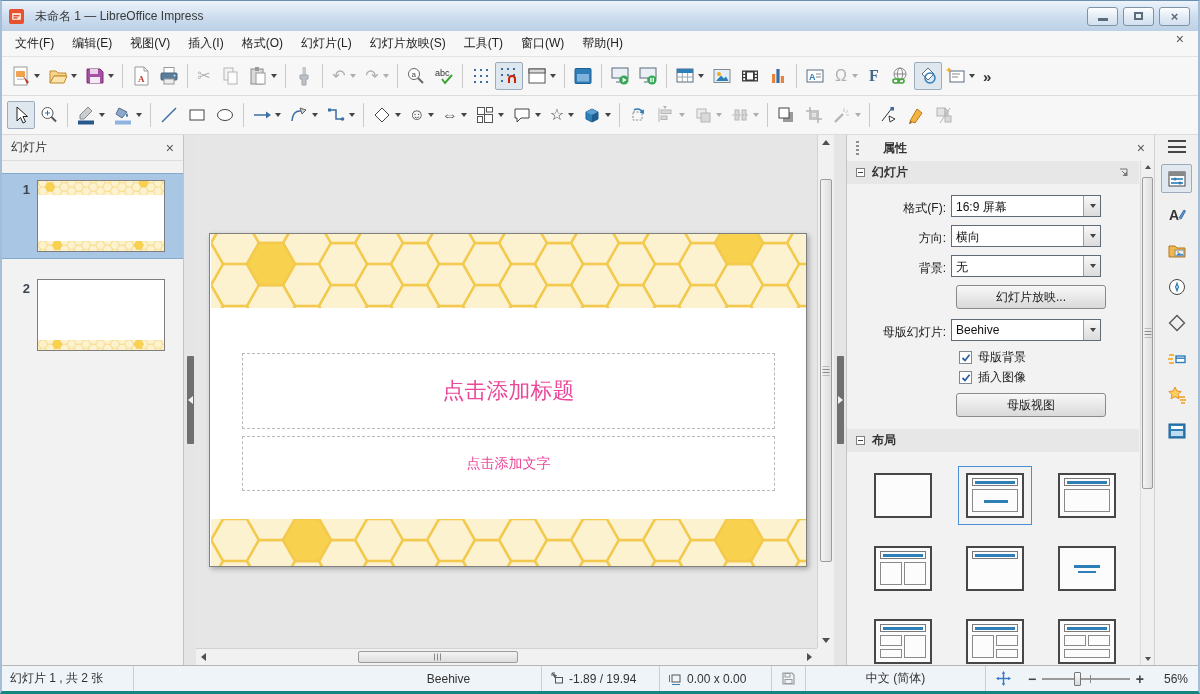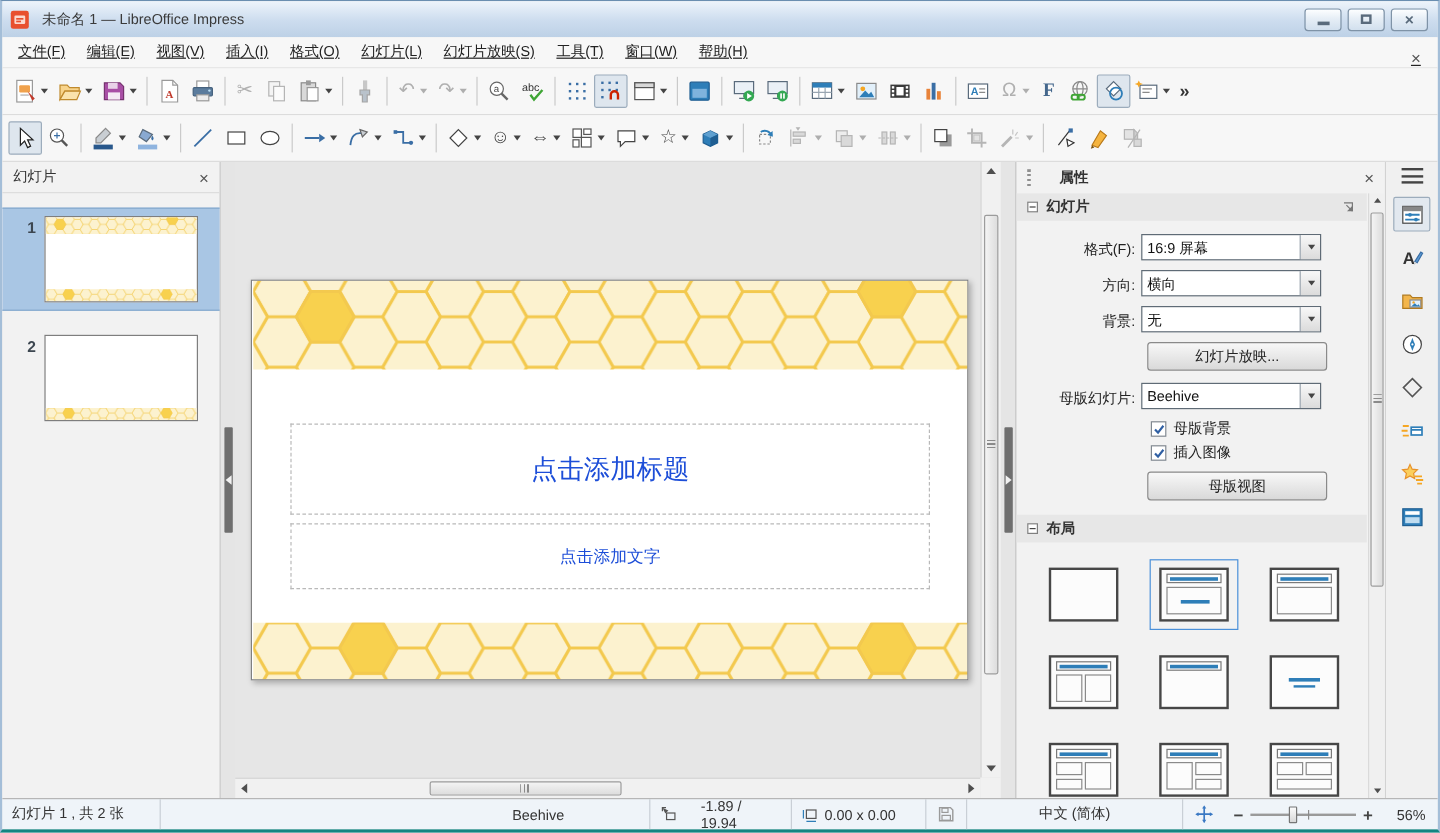--- a/index.html
+++ b/index.html
@@ -9,21 +9,21 @@
  border-top:1px solid #6A8EB0;border-left:2px solid #A4BED8;border-right:2px solid #A4BED8;border-bottom:3px solid #148581;}
 
 .titlebar{height:30px;flex:0 0 30px;background:linear-gradient(#EDF4FB,#CCDCEE 55%,#BDD1E6);display:flex;align-items:center;padding:0 6px;}
 .title{font-size:12px;color:#3A3A3A;margin-left:6px;}
 .winbtns{margin-left:auto;display:flex;gap:5px;padding-right:2px;}
 .wbtn{width:31px;height:19px;border:1px solid #7F93A7;border-radius:3px;background:linear-gradient(#FDFEFF,#E6EEF6 45%,#D2E0EE);display:flex;align-items:center;justify-content:center;}
 .minbar{width:10px;height:3px;background:#5A6B7C;margin-top:7px;}
 .maxbox{width:9px;height:8px;border:2px solid #5A6B7C;}
 .xg{font-size:13px;font-weight:bold;color:#5A6B7C;line-height:1;}
 
-.menubar{height:35px;flex:0 0 24px;background:#F7F7F7;display:flex;align-items:flex-end;padding:0 4px;font-size:12px;color:#222;border-bottom:1px solid #E3E3E3;text-decoration:underline;}
+.menubar{height:35px;flex:0 0 24px;background:#F7F7F7;display:flex;align-items:flex-start;padding:0 4px;font-size:12px;color:#222;border-bottom:1px solid #E3E3E3;}
 .menu-item{padding:4px 9px;}
 .menu-close{margin-left:auto;margin-right:10px;color:#555;font-size:14px;}
 
 .toolbar{height:39px;flex:0 0 39px;background:#F7F7F7;display:flex;align-items:center;padding:0 5px;border-bottom:1px solid #DCDCDC;}
 .tbtn{display:flex;align-items:center;padding:2px 2px;border:1px solid transparent;border-radius:2px;flex:0 0 auto;}
 .tbtn.pressed{background:#DEE6EE;border-color:#9CACBC;}
 .sep{width:1px;height:24px;background:#CACACA;margin:0 4px;flex:0 0 1px;}
 .dd{width:0;height:0;border-left:3.5px solid transparent;border-right:3.5px solid transparent;border-top:4px solid #444;margin:0 1px 0 2px;}
 .dd.gray{border-top-color:#AEAEAE;}
 .ic{width:22px;height:22px;display:block;}
@@ -48,21 +48,21 @@
 
 .splitter{width:12px;flex:0 0 12px;display:flex;align-items:center;justify-content:center;background:#E5E5E5;}
 .spbar{width:7px;height:88px;background:#6F6F6F;border-radius:1px;display:flex;align-items:center;justify-content:center;}
 .arrL{width:0;height:0;border-top:4px solid transparent;border-bottom:4px solid transparent;border-right:5px solid #F2F2F2;}
 .arrR{width:0;height:0;border-top:4px solid transparent;border-bottom:4px solid transparent;border-left:5px solid #F2F2F2;}
 
 .workspace{flex:1 1 auto;position:relative;background:#E6E6E6;min-width:0;}
 .slide-canvas{position:absolute;top:98px;left:13px;width:598px;height:334px;background:#fff;border:1px solid #808080;box-shadow:2px 2px 5px rgba(0,0,0,.28);overflow:hidden;}
 .hex-top{position:absolute;top:0;left:1px;}
 .hex-bottom{position:absolute;bottom:0;left:1px;}
-.ph{position:absolute;left:32px;width:533px;border:1px dashed #B9B9B9;display:flex;align-items:center;justify-content:center;color:#1d4ed8;}
+.ph{position:absolute;left:32px;width:533px;border:1px dashed #B9B9B9;display:flex;align-items:center;justify-content:center;color:#ec4899;}
 .ph-title{top:119px;height:76px;font-size:22px;}
 .ph-body{top:202px;height:55px;font-size:14px;}
 .vscroll{position:absolute;top:0;right:0;bottom:17px;width:17px;background:#F1F1F1;border-left:1px solid #D2D2D2;}
 .hscroll{position:absolute;left:0;right:17px;bottom:0;height:17px;background:#F1F1F1;border-top:1px solid #D2D2D2;}
 .sbcorner{position:absolute;right:0;bottom:0;width:17px;height:17px;background:#F1F1F1;}
 .vthumb{position:absolute;left:2px;right:2px;top:44px;height:calc(100% - 130px);background:linear-gradient(90deg,#F4F4F4,#DDDDDD);border:1px solid #9C9C9C;border-radius:2px;}
 .hthumb{position:absolute;top:2px;bottom:2px;left:162px;width:160px;background:linear-gradient(#F4F4F4,#DDDDDD);border:1px solid #9C9C9C;border-radius:2px;}
 .gripH{position:absolute;left:50%;top:50%;transform:translate(-50%,-50%);width:9px;height:7px;
  background:repeating-linear-gradient(90deg,#8A8A8A 0 1px,transparent 1px 3px);}
 .gripV{position:absolute;left:50%;top:50%;transform:translate(-50%,-50%);width:7px;height:9px;
@@ -108,21 +108,21 @@
 .hamb i{height:2px;background:#444;display:block;}
 .tab{width:31px;height:29px;display:flex;align-items:center;justify-content:center;border:1px solid transparent;border-radius:2px;}
 .tab.selected{background:#E2E8EF;border-color:#9CACBC;}
 
 .statusbar{height:26px;flex:0 0 26px;background:#EFF4F9;border-top:1px solid #B6B6B6;display:flex;align-items:center;font-size:12px;color:#333;}
 .sc{display:flex;align-items:center;height:100%;padding:0 8px;}
 .bR{border-right:1px solid #C9CFD6;}
 .sc1{width:132px;flex:0 0 132px;}
 .sc2{width:222px;flex:0 0 222px;}
 .sc3{width:186px;flex:0 0 186px;justify-content:center;}
-.sc4{width:118px;flex:0 0 118px;gap:15px;}
+.sc4{width:118px;flex:0 0 118px;}
 .sc5{width:112px;flex:0 0 112px;}
 .sc6{width:34px;flex:0 0 34px;justify-content:center;}
 .sc7{flex:1 1 auto;justify-content:center;}
 .sc8{width:34px;flex:0 0 34px;justify-content:center;}
 .sc9{width:132px;flex:0 0 132px;}
 .sc10{width:46px;flex:0 0 46px;justify-content:flex-end;padding-right:10px;}
 .ztrack{flex:1;height:2px;background:#9A9A9A;position:relative;margin:0 6px;}
 .ztick{position:absolute;left:55%;top:-3px;width:1px;height:8px;background:#8A8A8A;}
 .zthumb{position:absolute;left:36%;top:-6px;width:7px;height:14px;background:linear-gradient(#FBFBFB,#D8D8D8);border:1px solid #777;border-radius:1px;}
 .zglyph{font-size:14px;font-weight:bold;color:#444;line-height:1;}

